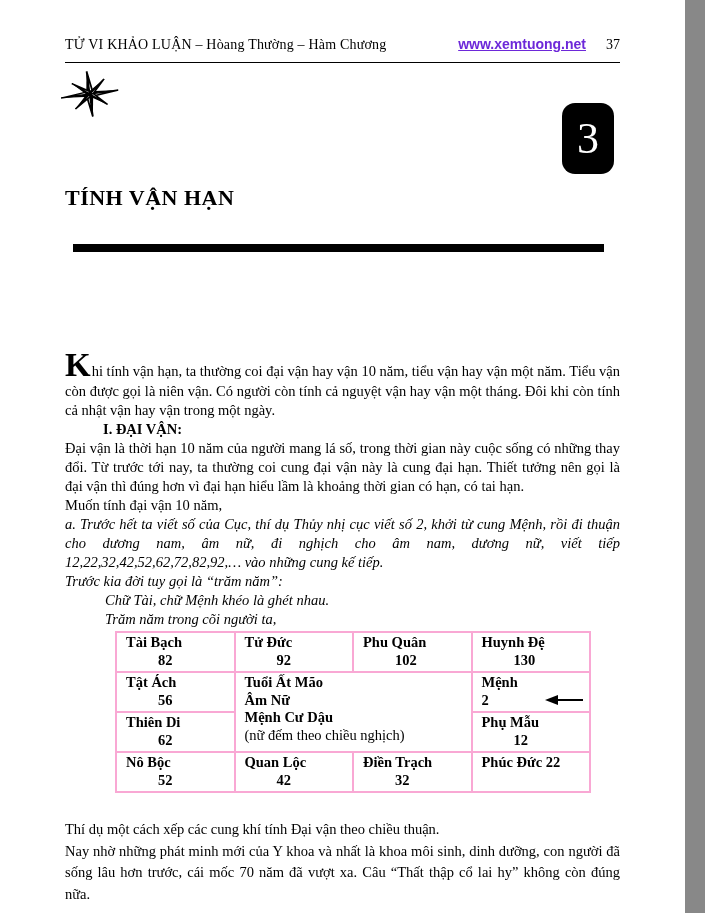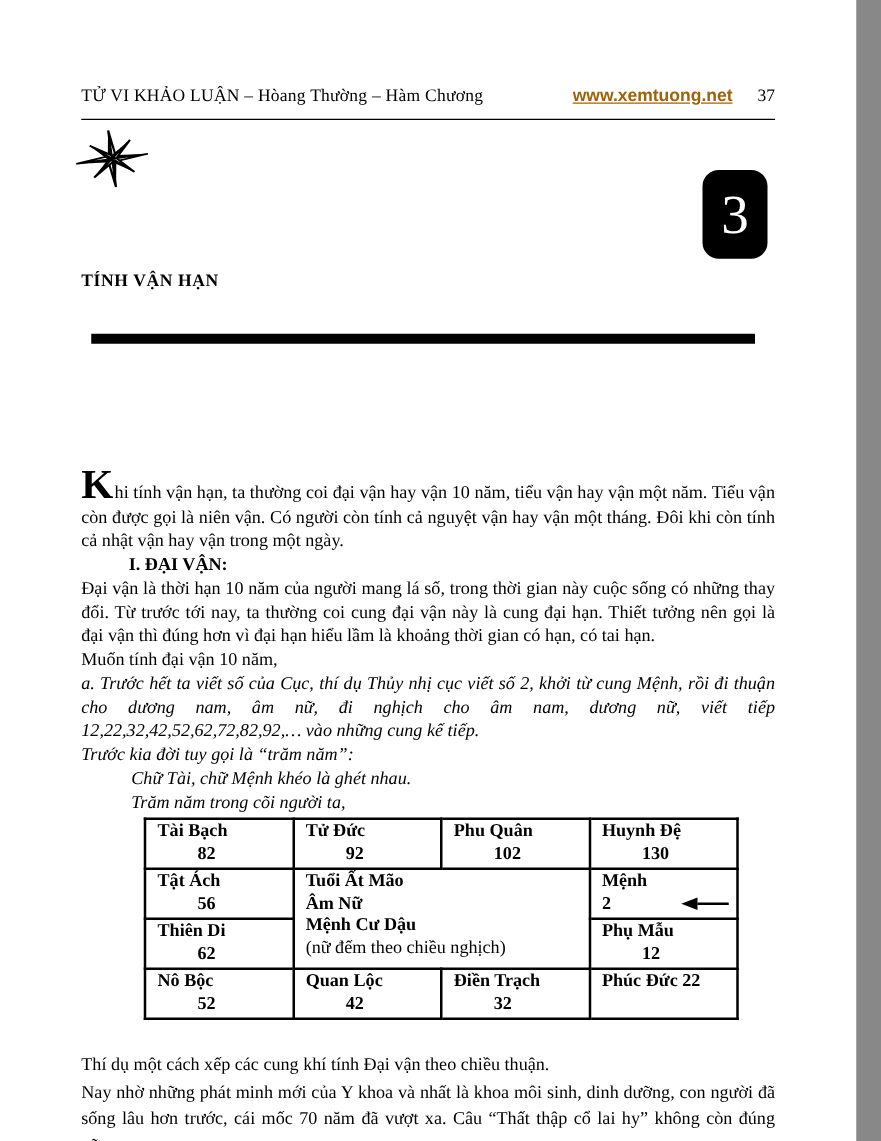--- a/index.html
+++ b/index.html
@@ -29,38 +29,38 @@
   .deco-row{position:relative;height:122px;}
   .compass{position:absolute;left:-4px;top:8px;transform:rotate(-8deg);}
   .chapter-box{
     position:absolute;right:6px;top:40px;
     width:52px;height:71px;border-radius:13px;
     display:flex;align-items:center;justify-content:center;
   }
   .chapter-num{color:#fff;font-size:44px;line-height:1;font-family:"Liberation Serif",serif;}
   
   .chapter-title{
-    margin:0;font-size:14px;font-weight:bold;letter-spacing:.5px;
+    margin:0;font-size:22px;font-weight:bold;letter-spacing:.5px;
     font-family:"Liberation Serif","DejaVu Serif",serif;
   }
   .title-rule{height:8px;margin:33px 16px 0 8px;}
   
   .body-text{margin-top:97px;font-size:14.5px;line-height:19px;}
   .para{margin:0;text-align:justify;}
   .initial{font-size:33px;line-height:1;font-weight:bold;letter-spacing:1px;}
   .section-heading{margin:0;font-weight:bold;padding-left:38px;text-align:left;}
   .italic{font-style:italic;}
   .verse{margin:0;padding-left:40px;font-style:italic;text-align:left;}
   
   .palace-table{
     border-collapse:collapse;margin:2px 0 0 50px;width:476px;
     table-layout:fixed;
   }
   .palace-table td{
-    border:2px solid #000000;vertical-align:top;
+    border:2px solid #f9a8d4;vertical-align:top;
     padding:1px 4px 2px 9px;
     font-size:14.5px;font-weight:bold;line-height:17.5px;
     height:32px;
   }
   .cell-label{display:block;}
   .cell-value{display:block;margin-left:32px;}
   .center-cell .note{font-weight:normal;}
   .value-line{display:flex;align-items:center;justify-content:space-between;}
   .arrow-left{display:inline-flex;align-items:center;margin-right:2px;}
   .arrow-head{width:0;height:0;border-top:5px solid transparent;border-bottom:5px solid transparent;border-right:13px solid #000;}
@@ -70,21 +70,21 @@
   .black{background:#000;}
 </style>
 </head>
 <body>
 
 <div class="page">
 
   <div class="header">
     <div class="header-left">TỬ VI KHẢO LUẬN – Hòang Thường – Hàm Chương</div>
     <div class="header-right">
-      <span class="site-link" style="color:#a16207;margin-top:32px;">www.xemtuong.net</span>
+      <span class="site-link" style="color:#6d28d9;">www.xemtuong.net</span>
       <span class="page-number">37</span>
     </div>
   </div>
 
   <div class="deco-row">
     <span class="compass">
       <svg width="58" height="46" viewBox="0 0 100 100" preserveAspectRatio="none">
 
         <path d="M50 0 L44 50 L50 50 Z" fill="#000"></path>
         <path d="M50 0 L56 50 L50 50 Z" fill="#fff" stroke="#000" stroke-width="3"></path>

